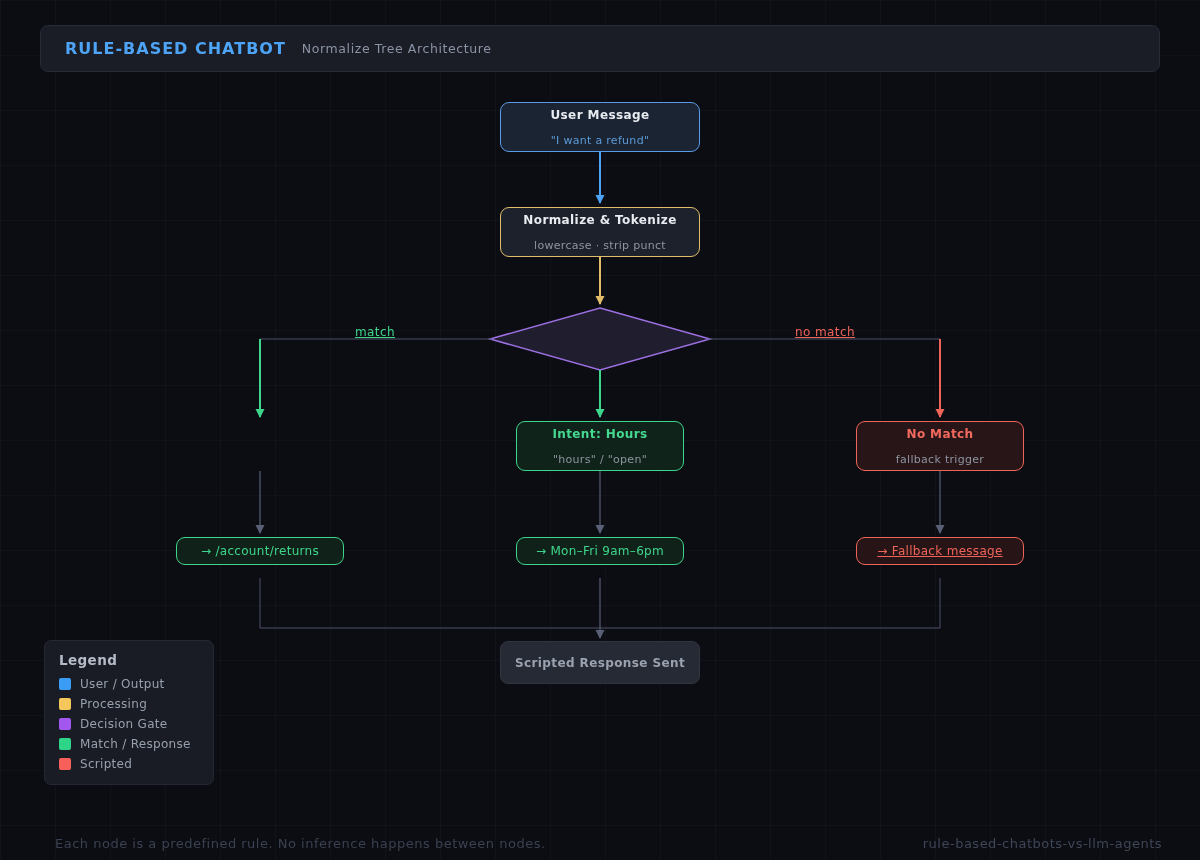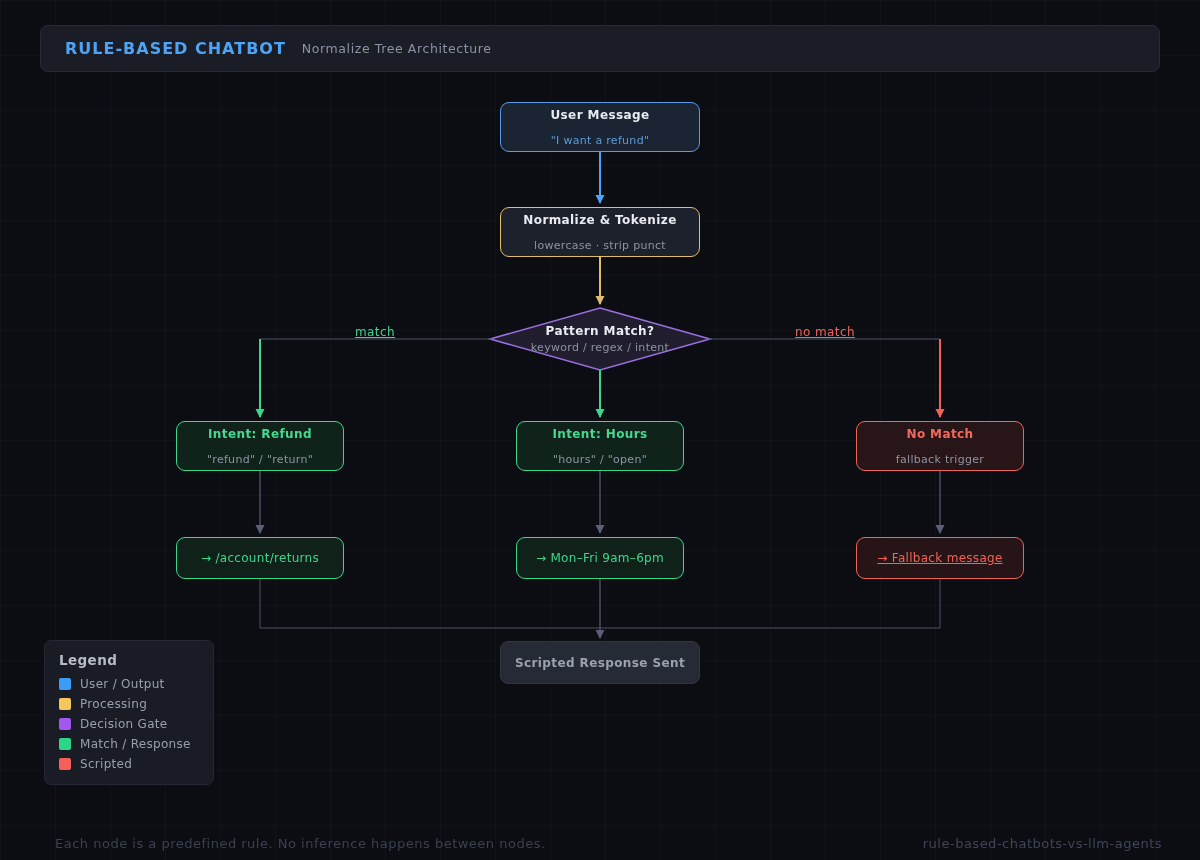--- a/index.html
+++ b/index.html
@@ -30,21 +30,21 @@
   .n-user{left:500px;top:102px;width:200px;height:50px;background:#1a2433;border:1.5px solid #5a9ae8;}
   .n-user .node-sub{color:#5d9bd6;}
   .n-proc{left:500px;top:207px;width:200px;height:50px;background:#1d212b;border:1.5px solid #e2bd69;}
   .n-refund{left:176px;top:421px;width:168px;height:50px;background:#10231a;border:1.5px solid #3dd68c;}
   .n-refund .node-title{color:#45d991;}
   .n-hours{left:516px;top:421px;width:168px;height:50px;background:#10231a;border:1.5px solid #3dd68c;}
   .n-hours .node-title{color:#45d991;}
   .n-nomatch{left:856px;top:421px;width:168px;height:50px;background:#281518;border:1.5px solid #ef6459;}
   .n-nomatch .node-title{color:#f26a5e;}
   .resp{
-    position:absolute;box-sizing:border-box;border-radius:9px;top:537px;height:42px;
+    position:absolute;box-sizing:border-box;border-radius:9px;top:537px;height:28px;
     display:flex;align-items:center;justify-content:center;font-size:12px;letter-spacing:0.3px;
   }
   .r-refund{left:176px;width:168px;background:#0f2118;border:1px solid #3dd68c;color:#3fd68c;}
   .r-hours{left:516px;width:168px;background:#0f2118;border:1px solid #3dd68c;color:#3fd68c;}
   .r-fallback{left:856px;width:168px;background:#261416;border:1px solid #ef6459;color:#ef6459;text-decoration:underline;}
   .n-scripted{
     left:500px;top:641px;width:200px;height:43px;background:#262a34;border:1px solid #31353f;
     color:#9aa2b0;font-weight:bold;font-size:12px;letter-spacing:0.4px;
     position:absolute;box-sizing:border-box;border-radius:8px;
     display:flex;align-items:center;justify-content:center;
@@ -120,32 +120,24 @@
   <div class="node n-user">
     <div class="node-title">User Message</div>
     <div class="node-sub">"I want a refund"</div>
   </div>
 
   <div class="node n-proc">
     <div class="node-title">Normalize &amp; Tokenize</div>
     <div class="node-sub">lowercase · strip punct</div>
   </div>
 
-  <div class="diamond-label">
-    <div class="node-title">Pattern Match?</div>
-    <div class="node-sub">keyword / regex / intent</div>
-  </div>
 
   <span class="edge-label el-match">match</span>
   <span class="edge-label el-nomatch">no match</span>
 
-  <div class="node n-refund">
-    <div class="node-title">Intent: Refund</div>
-    <div class="node-sub">"refund" / "return"</div>
-  </div>
 
   <div class="node n-hours">
     <div class="node-title">Intent: Hours</div>
     <div class="node-sub">"hours" / "open"</div>
   </div>
 
   <div class="node n-nomatch">
     <div class="node-title">No Match</div>
     <div class="node-sub">fallback trigger</div>
   </div>

